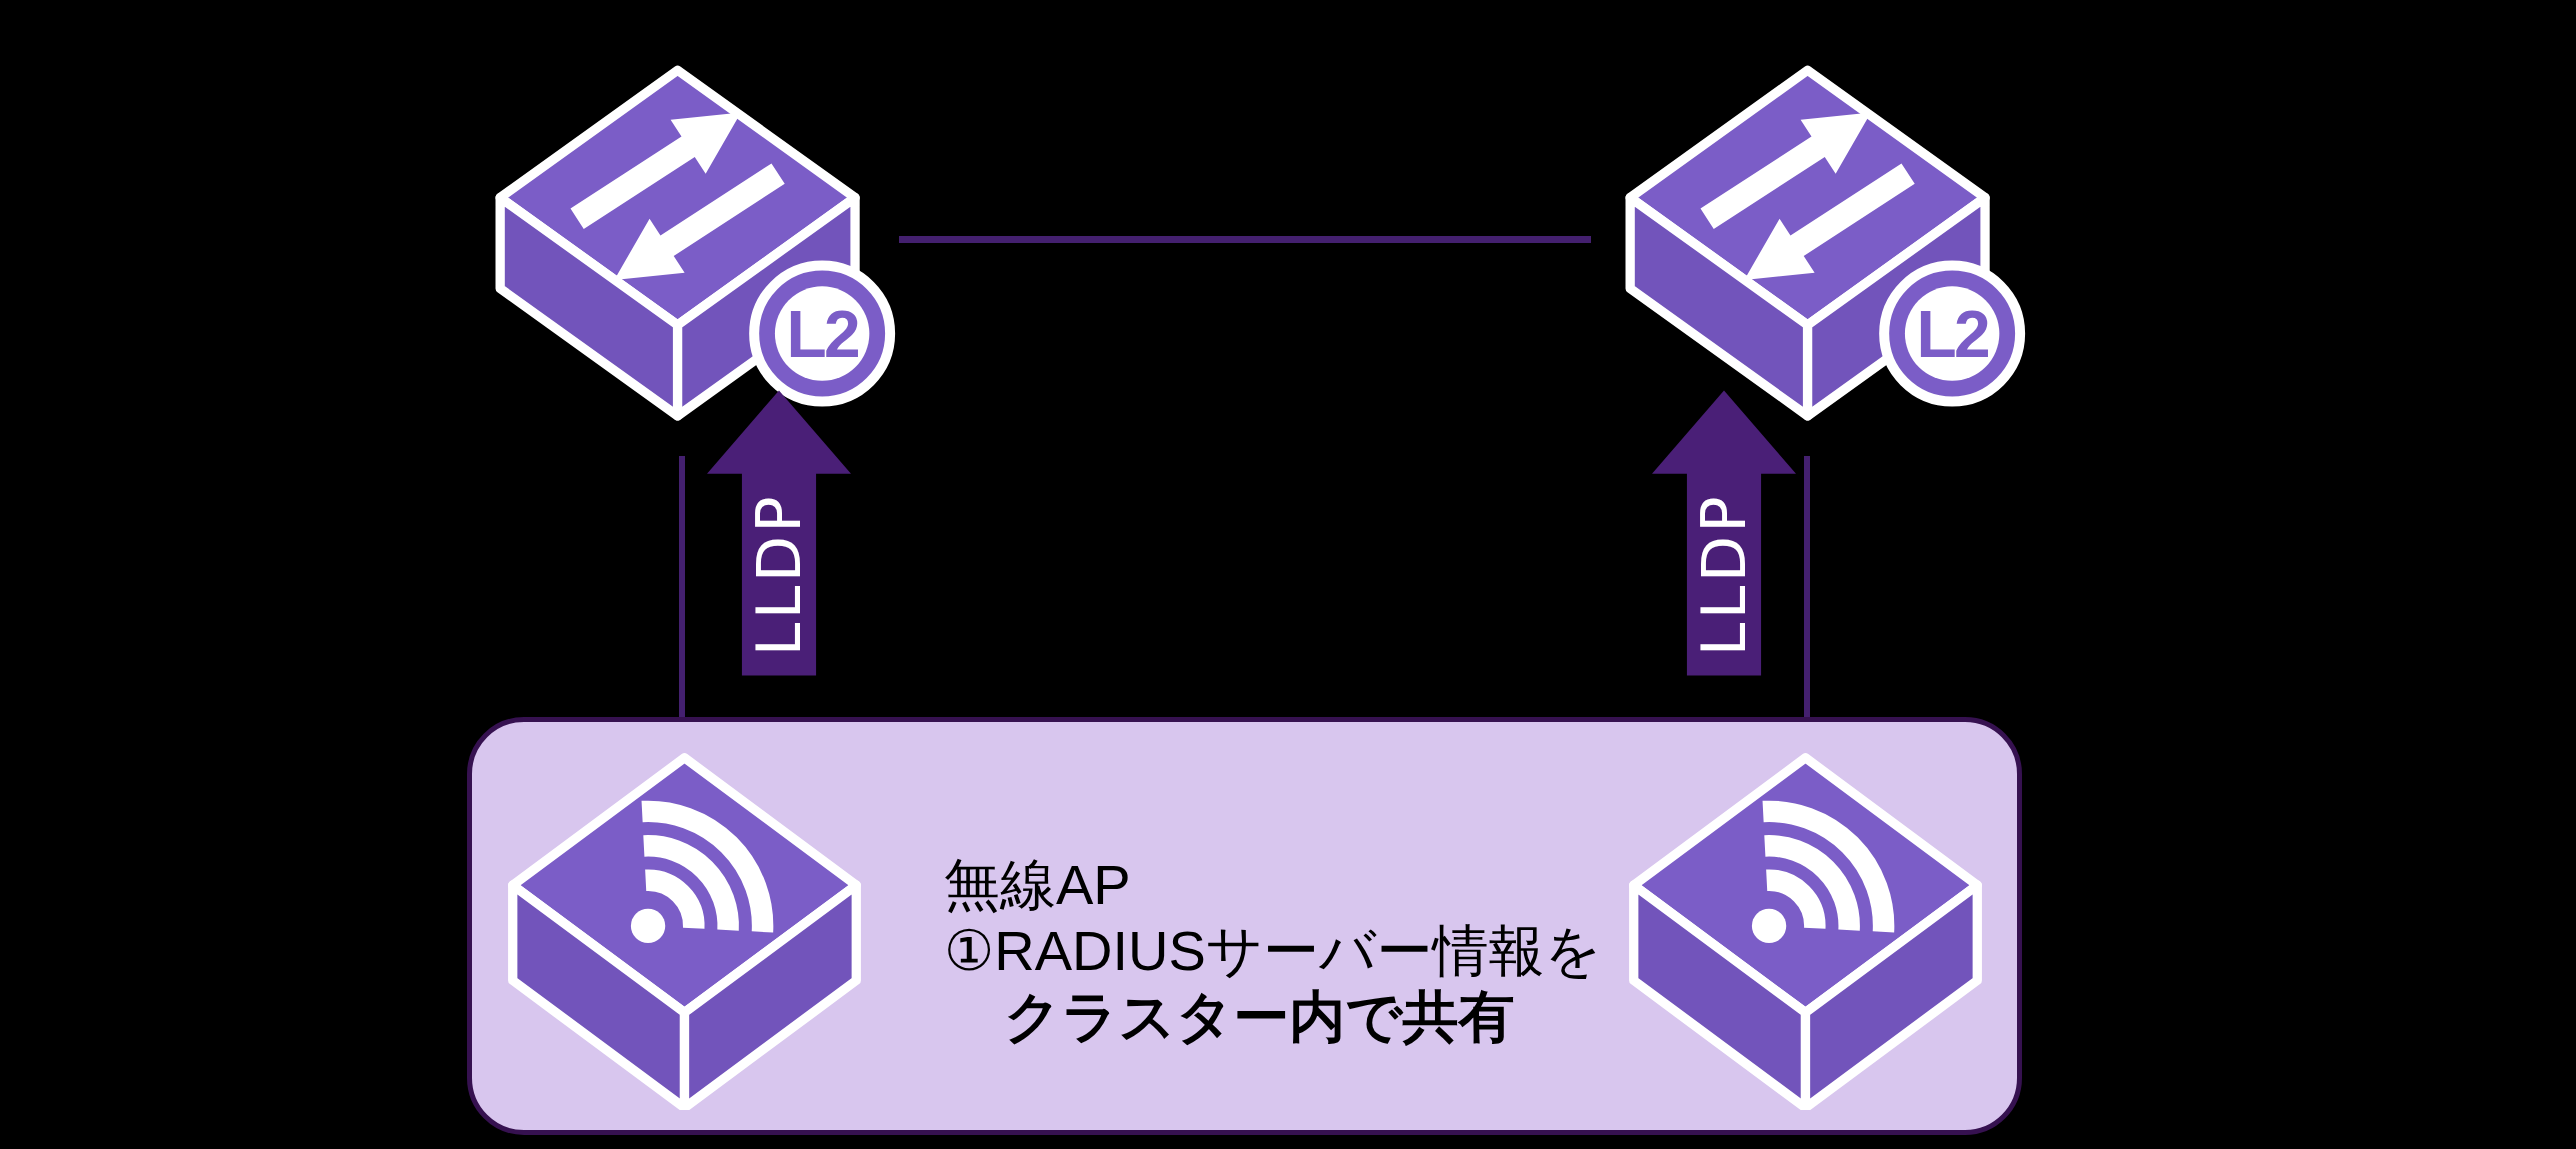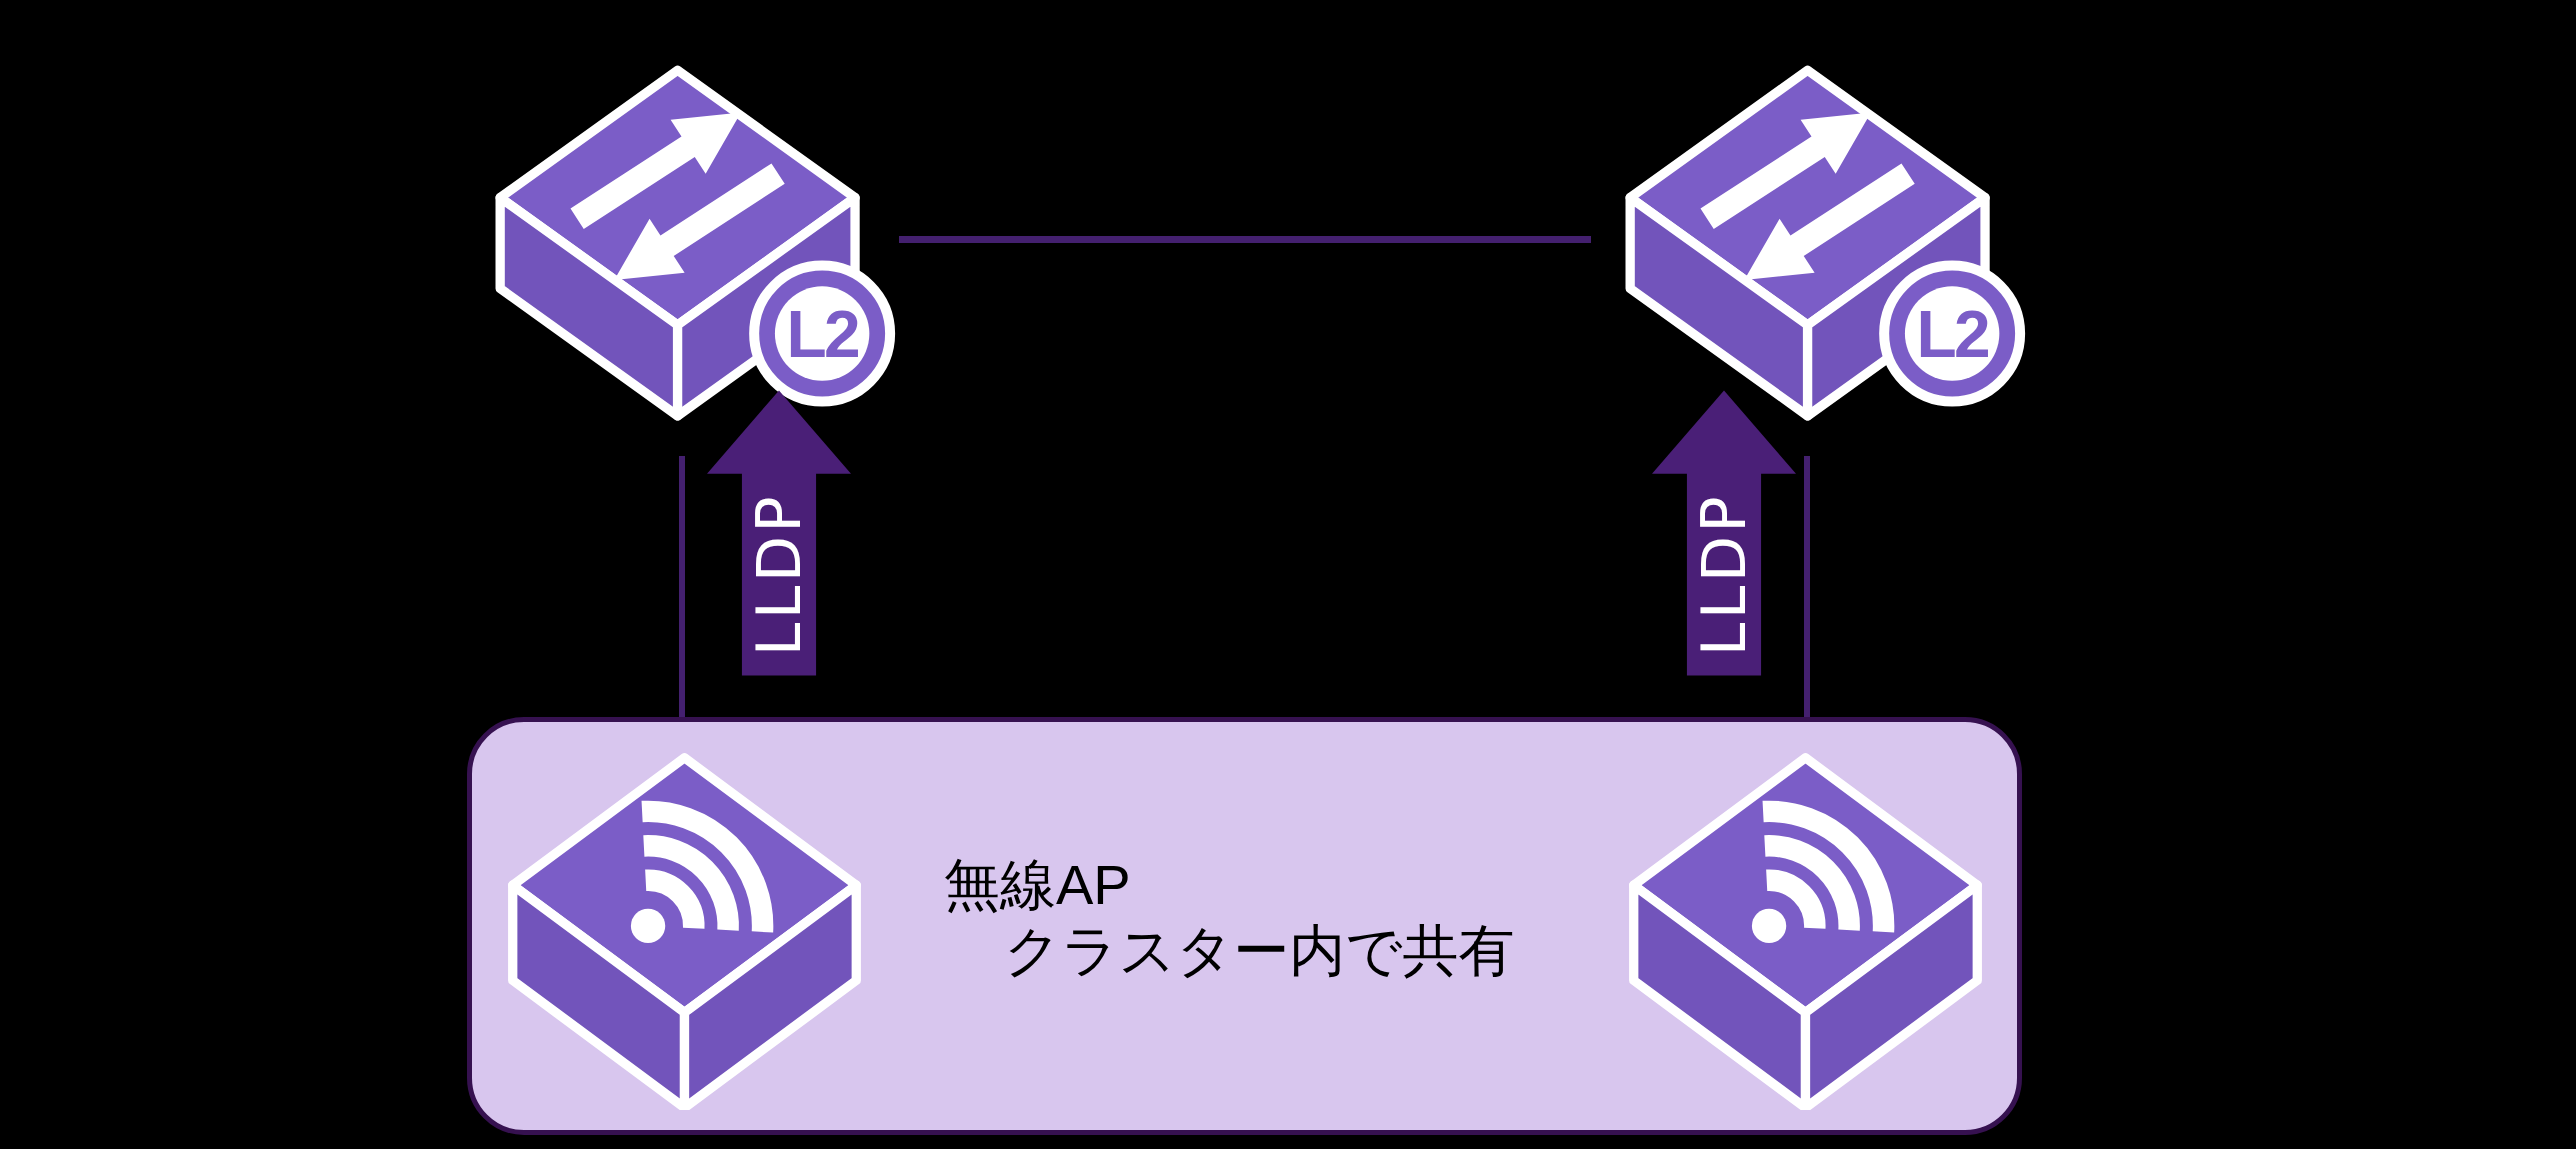--- a/index.html
+++ b/index.html
@@ -74,21 +74,21 @@
 
   
   .annotation{
     left:944px;top:824px;
     color:var(--annotation-text);
     font-size:56px;
     line-height:66px;
     white-space:nowrap;
     margin-top:28px;
   }
-  .annotation .indent{padding-left:60px;}
+  .annotation .indent{padding-left:60px;font-weight:bold;}
 
   
   .switch-svg{width:415px;height:358px;}
   .switch-svg.left{left:493px;top:63px;}
   .switch-svg.right{left:1623px;top:63px;}
   .ap-svg{width:355px;height:358px;}
   .ap-svg.left{left:507px;top:752px;}
   .ap-svg.right{left:1628px;top:752px;}
   .lldp-svg{width:144px;height:286px;top:390px;}
   .lldp-svg.left{left:707px;}
@@ -165,17 +165,18 @@
     <g transform="translate(248,192) rotate(45)">
       <circle class="wifi-dot" cx="0" cy="72" r="24"></circle>
       <path class="wifi-stroke" d="M -47.5 29.2 A 64 64 0 0 1 47.5 29.2"></path>
       <path class="wifi-stroke" d="M -83.2 -2.9 A 112 112 0 0 1 83.2 -2.9"></path>
       <path class="wifi-stroke" d="M -118.9 -35.1 A 160 160 0 0 1 118.9 -35.1"></path>
     </g>
   </svg>
 
   <div class="abs annotation">
     <div>無線AP</div>
+    <div>①RADIUSサーバー情報を</div>
     <div class="indent">クラスター内で共有</div>
   </div>
 
 </div>
 
 
 </body></html>

